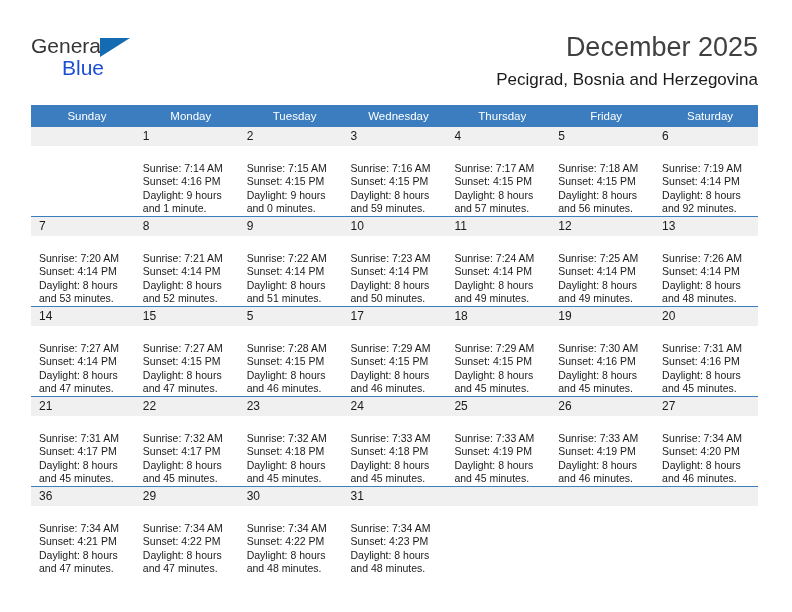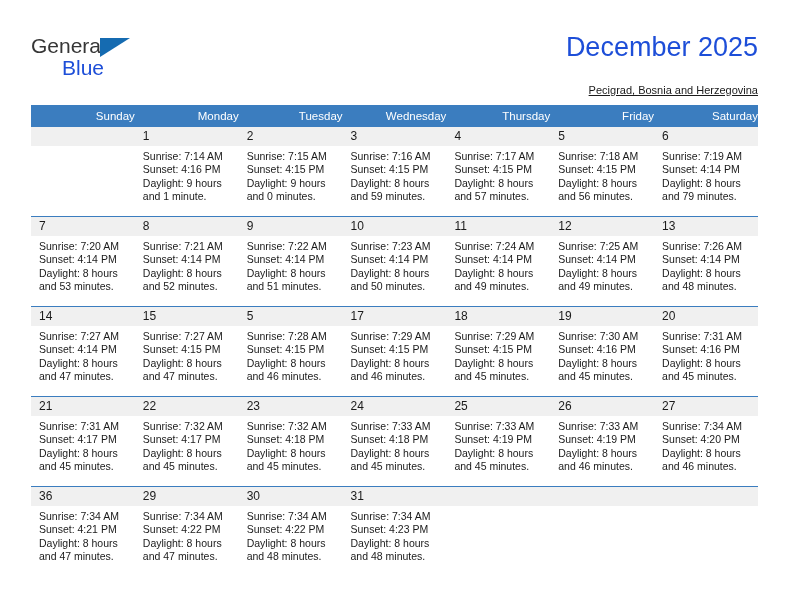--- a/index.html
+++ b/index.html
@@ -64,49 +64,48 @@
   }
 
   .title-block {
     position: absolute;
     right: 34px;
     top: 30px;
     text-align: right;
   }
   .cal-title {
     font-size: 27px;
-    color: #1d4ed8;
+    color: #404040;
     font-weight: normal;
     line-height: 34px;
     white-space: nowrap;
   }
   .cal-subtitle {
-    font-size: 11px;
+    font-size: 17px;
     color: #1a1a1a;
     line-height: 22px;
-    margin-top: 15px;
+    margin-top: 5px;
     white-space: nowrap;
-    text-decoration: underline;
   }
 
   
   .calendar {
     position: absolute;
     left: 31px;
     top: 105px;
     width: 727px;
     border-collapse: collapse;
     table-layout: fixed;
   }
   .calendar th {
     background: #3b7dbf;
     color: #ffffff;
     font-weight: normal;
     font-size: 11.5px;
-    text-align: right;
+    text-align: center;
     padding: 5px 0 5px 8px;
     height: 20px;
     box-sizing: border-box;
     border: none;
   }
   .calendar td {
     vertical-align: top;
     padding: 0;
     border: none;
     border-top: 1px solid #3b7dbf;
@@ -129,20 +128,21 @@
     line-height: 13px;
   }
   .daycell.empty .daynum {
     background: #f0f0f0;
   }
   .dayinfo {
     padding: 4px 6px 0 8px;
     font-size: 10.5px;
     line-height: 13.3px;
     color: #1a1a1a;
+    margin-top: 12px;
   }
   .dayinfo div {
     white-space: nowrap;
   }
 </style>
 </head>
 <body>
 
 <div class="page">
 
@@ -236,21 +236,21 @@
             </div>
           </div>
         </td>
         <td>
           <div class="daycell">
             <div class="daynum">6</div>
             <div class="dayinfo">
               <div>Sunrise: 7:19 AM</div>
               <div>Sunset: 4:14 PM</div>
               <div>Daylight: 8 hours</div>
-              <div>and 79 minutes.</div>
+              <div>and 92 minutes.</div>
             </div>
           </div>
         </td>
       </tr>
 
       <tr class="week-row">
         <td>
           <div class="daycell">
             <div class="daynum">7</div>
             <div class="dayinfo">

